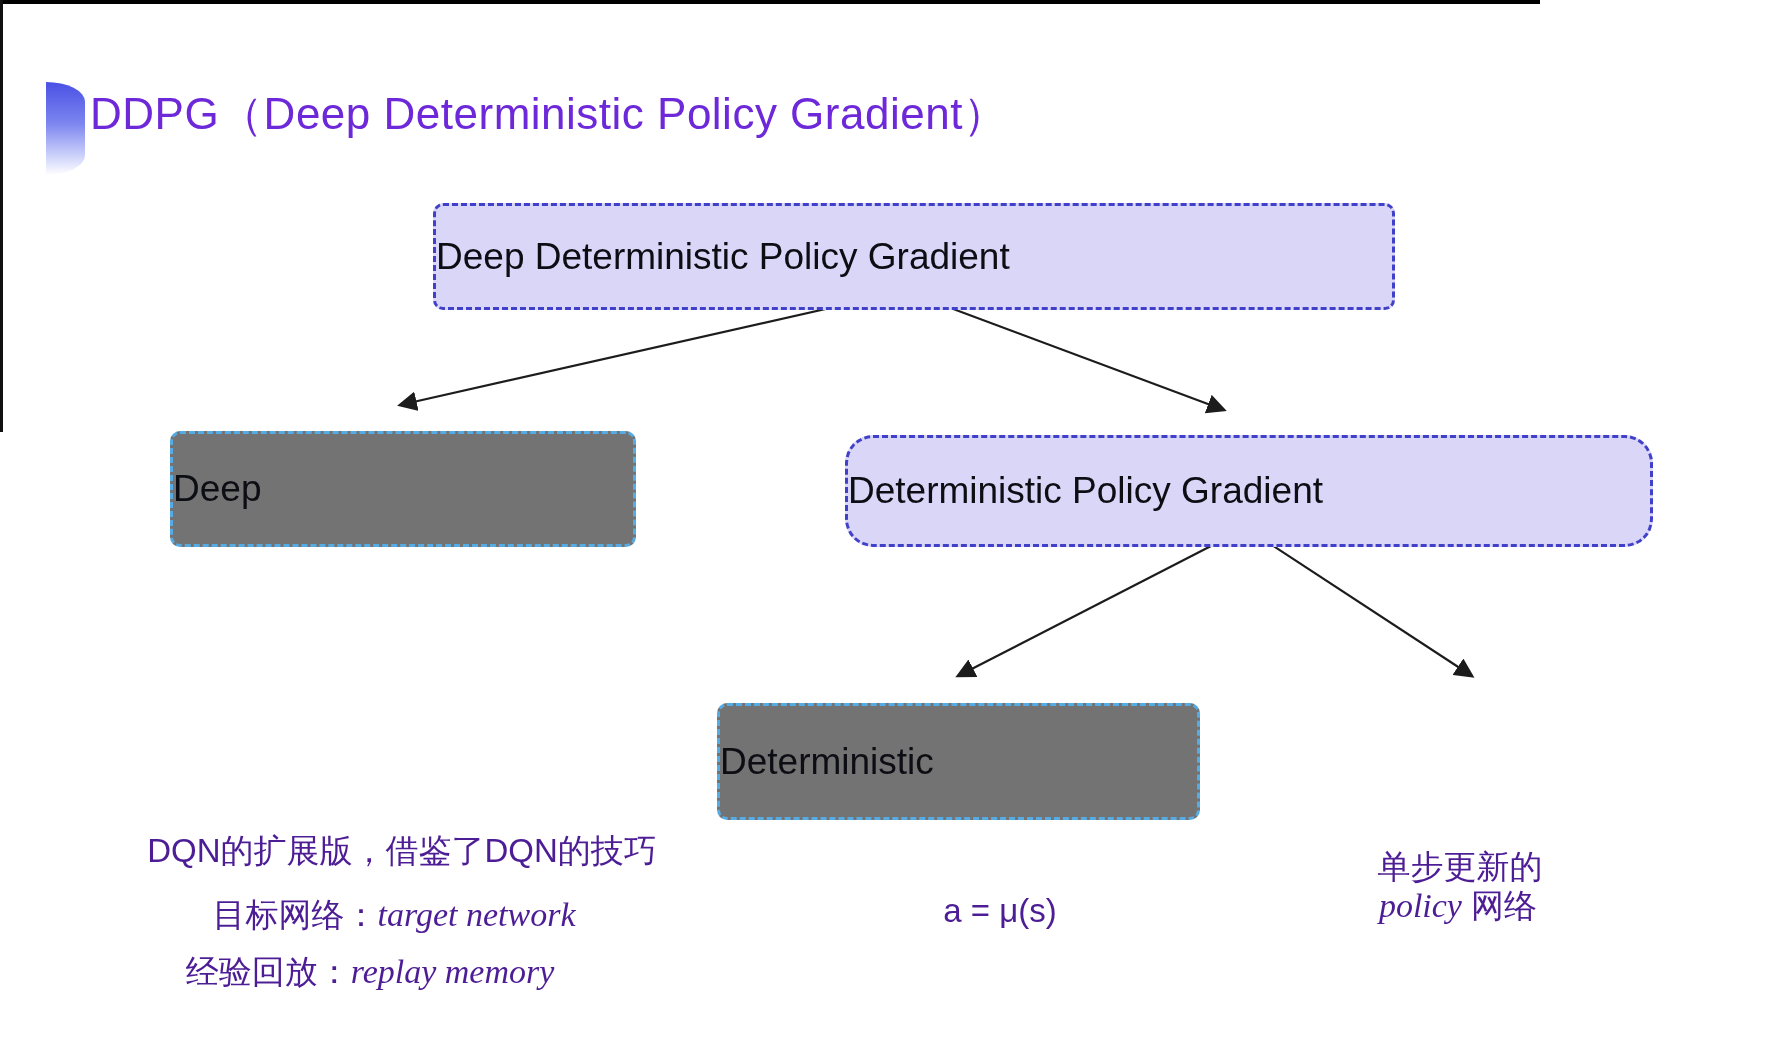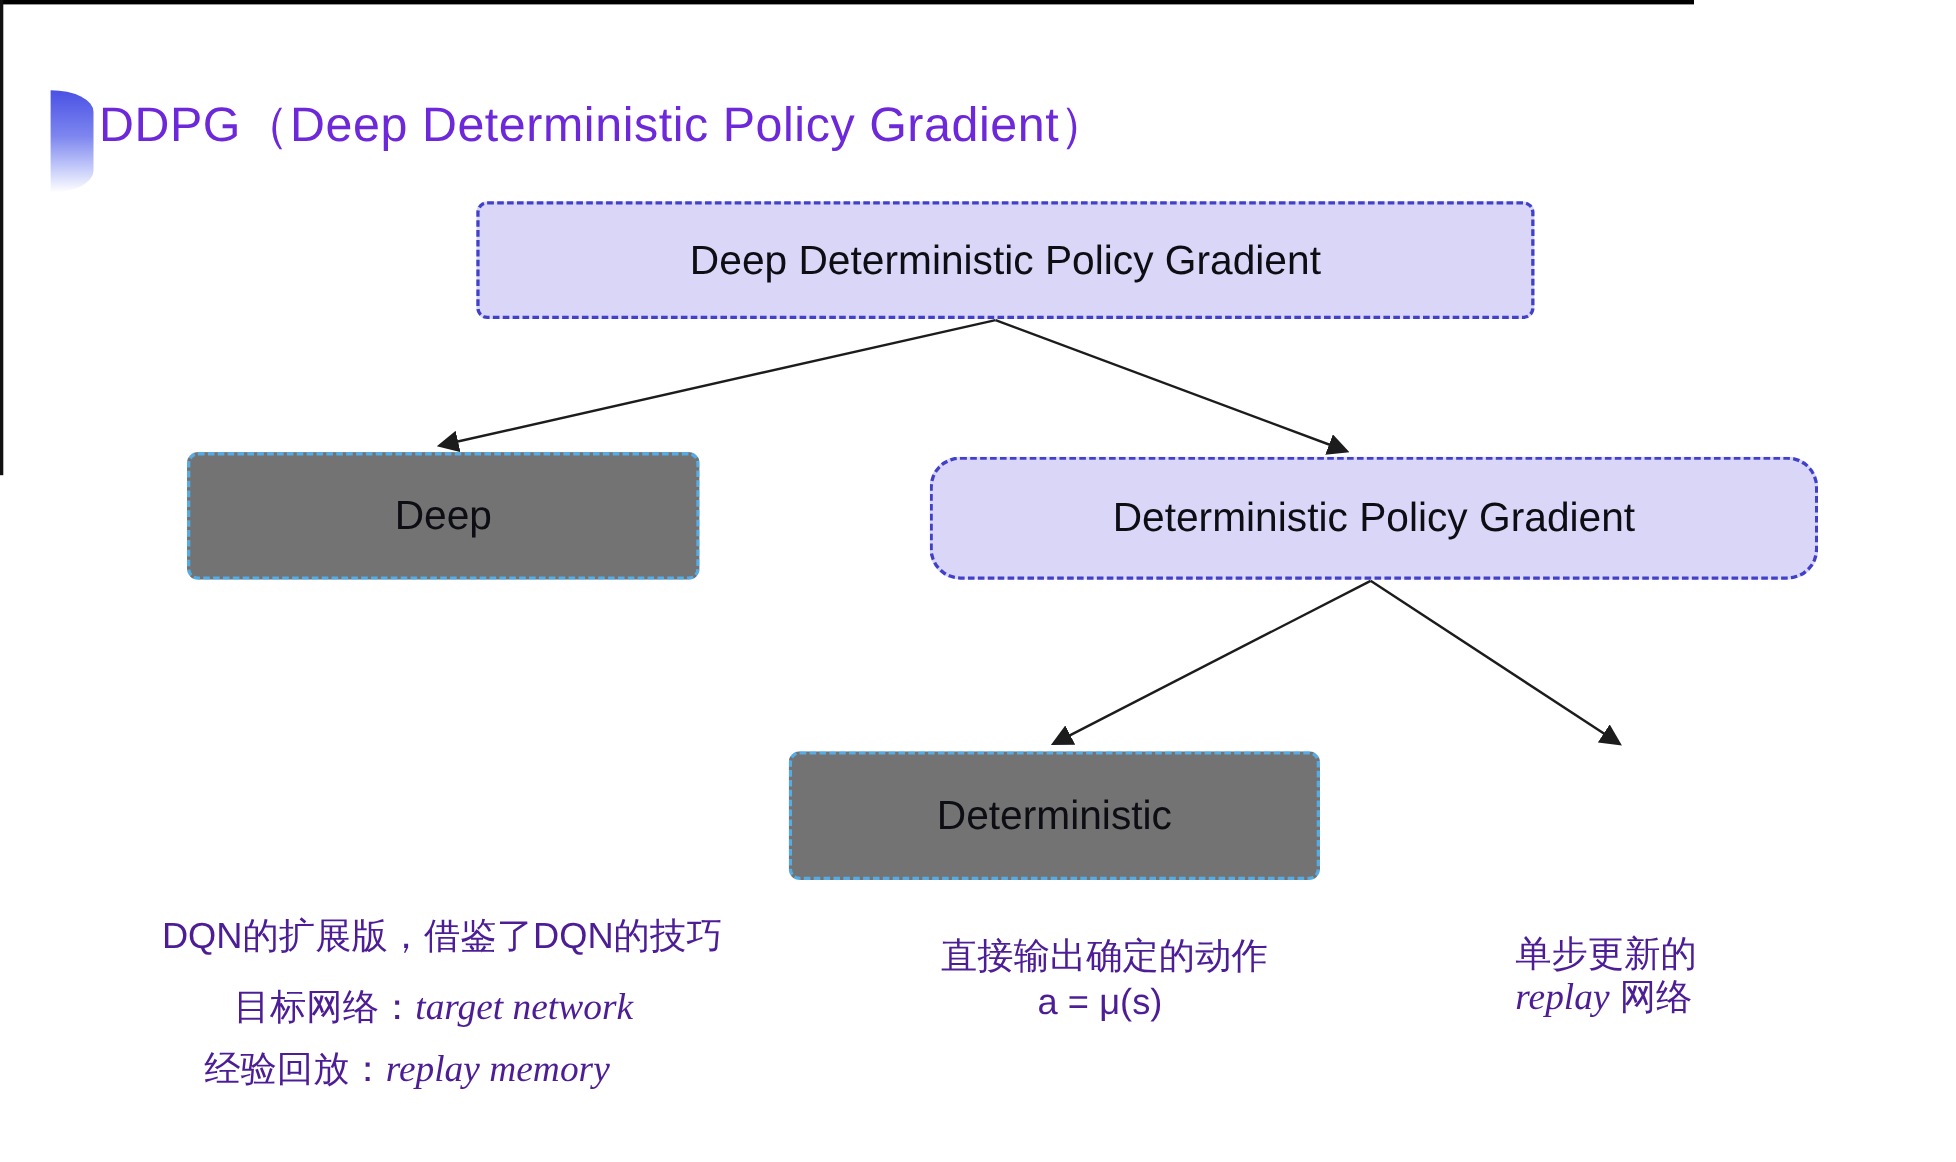--- a/index.html
+++ b/index.html
@@ -12,22 +12,22 @@
   .left-bar  { position: absolute; left: 0; top: 0; width: 3px; height: 432px; background: #111; }
 
   
   .bullet { position: absolute; left: 46px; top: 82px; width: 39px; height: 93px;
             border-radius: 0 93px 93px 0 / 0 47px 47px 0;
             background: linear-gradient(180deg, #4a51e5 0%, #7d86ef 45%, #c9cffa 78%, #ffffff 100%); }
   .title  { position: absolute; left: 90px; top: 83px; font-size: 44px; line-height: 62px;
             color: #6d28d9; letter-spacing: 0.5px; white-space: nowrap; }
 
   
-  .node { position: absolute; display: flex; align-items: center; justify-content: center;
-          border-radius: 10px; font-size: 37px; color: #0d0d14; white-space: nowrap; }
+  .node { position: absolute; display: flex; align-items: center; justify-content: flex-start;
+          border-radius: 10px; font-size: 37px; color: #0d0d14; white-space: nowrap; margin-top: 20px; }
   .node.purple { background: #d9d6f8; border: 3px dashed #4040c8; }
   .node.cyan   { background: #737373; border: 3px dashed #55ace4; }
 
   .node-root { left: 433px; top: 183px; width: 956px; height: 101px; }
   .node-deep { left: 170px; top: 411px; width: 460px; height: 110px; }
   .node-dpg  { left: 845px; top: 415px; width: 802px; height: 106px; border-radius: 28px; }
   .node-det  { left: 717px; top: 683px; width: 477px; height: 111px; }
   .node-pg   { left: 1262px; top: 683px; width: 467px; height: 111px; }
 
   svg.arrows { position: absolute; left: 0; top: 0; width: 1778px; height: 1056px; }
@@ -82,19 +82,18 @@
 
   <div class="node cyan node-det">
     <span>Deterministic</span>
   </div>
 
 
   <div class="note n-deep-1">DQN的扩展版，借鉴了DQN的技巧</div>
   <div class="note n-deep-2"><span>目标网络：</span><span class="it">target network</span></div>
   <div class="note n-deep-3"><span>经验回放：</span><span class="it">replay memory</span></div>
 
-  <div class="note n-det-1">直接输出确定的动作</div>
   <div class="note n-det-2 it">a = μ(s)</div>
 
   <div class="note n-pg-1">单步更新的</div>
-  <div class="note n-pg-2"><span class="it">replay</span><span> 网络</span></div>
+  <div class="note n-pg-2"><span class="it">policy</span><span> 网络</span></div>
 
 </div>
 
 </body></html>

